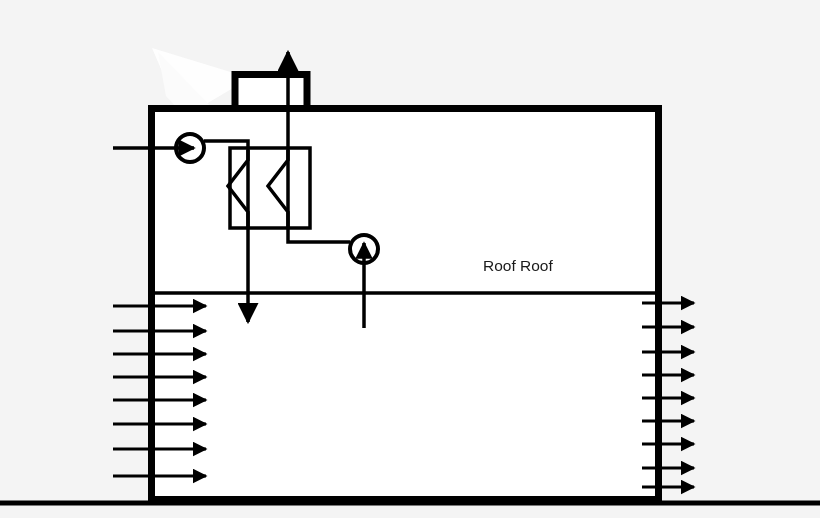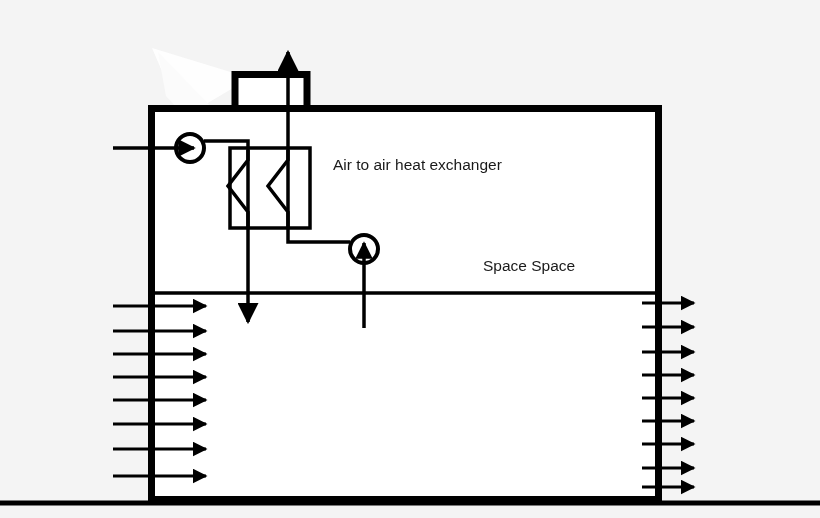--- a/index.html
+++ b/index.html
@@ -127,17 +127,16 @@
       <line x1="642" y1="375" x2="694" y2="375" stroke="#000000" stroke-width="3" marker-end="url(#arrowhead-sm)"></line>
       <line x1="642" y1="398" x2="694" y2="398" stroke="#000000" stroke-width="3" marker-end="url(#arrowhead-sm)"></line>
       <line x1="642" y1="421" x2="694" y2="421" stroke="#000000" stroke-width="3" marker-end="url(#arrowhead-sm)"></line>
       <line x1="642" y1="444" x2="694" y2="444" stroke="#000000" stroke-width="3" marker-end="url(#arrowhead-sm)"></line>
       <line x1="642" y1="468" x2="694" y2="468" stroke="#000000" stroke-width="3" marker-end="url(#arrowhead-sm)"></line>
       <line x1="642" y1="487" x2="694" y2="487" stroke="#000000" stroke-width="3" marker-end="url(#arrowhead-sm)"></line>
     </g>
 
   </svg>
 
-  <div class="lbl" id="label-heat-exchanger">Air to air heat exchanger</div>
 
-  <div class="lbl" id="label-roof-space">Space Space</div>
+  <div class="lbl" id="label-roof-space">Roof Roof</div>
 
 </div>
 
 </body></html>

